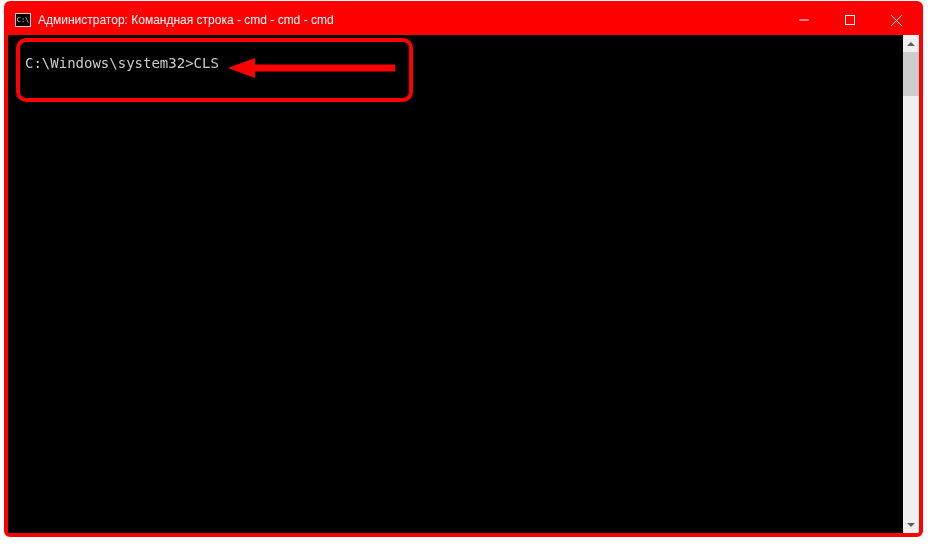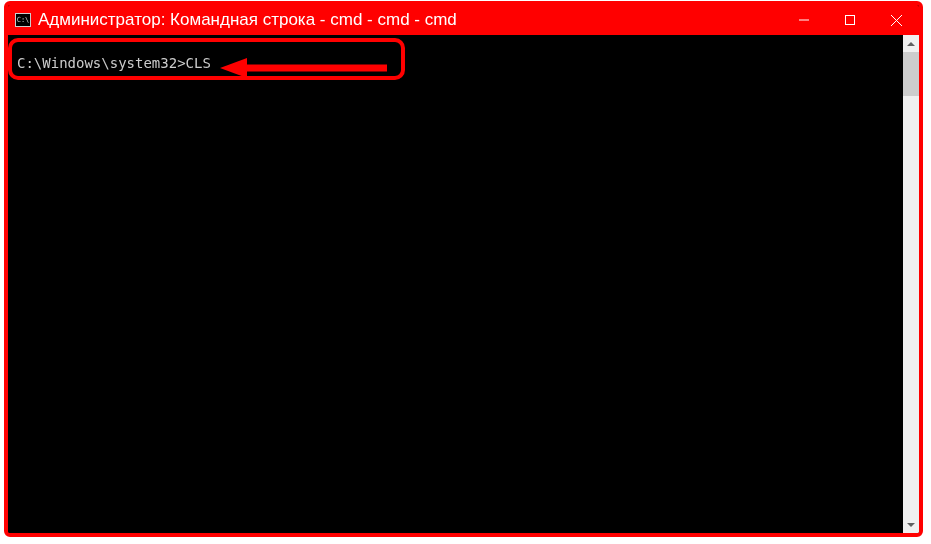--- a/index.html
+++ b/index.html
@@ -48,21 +48,21 @@
       align-items: center;
       justify-content: center;
       font-size: 7px;
       color: #cccccc;
       font-family: monospace;
       line-height: 1;
     }
     .title-text {
       color: #ffffff;
       font-family: "Segoe UI", Tahoma, sans-serif;
-      font-size: 17px;
+      font-size: 12px;
       white-space: nowrap;
     }
     .titlebar-controls {
       display: flex;
       height: 100%;
     }
     .titlebar-btn {
       width: 46px;
       height: 30px;
       display: flex;
@@ -83,23 +83,23 @@
       background: #000000;
       display: flex;
     }
     .console-content {
       flex: 1;
       position: relative;
     }
     .highlight-box {
       position: absolute;
       top: 3px;
-      left: 0px;
+      left: 8px;
       width: 397px;
-      height: 42px;
+      height: 64px;
       border: 4px solid #ff0000;
       border-radius: 10px;
       display: flex;
       align-items: center;
     }
     .prompt-line {
       position: absolute;
       top: 13px;
       left: 5px;
       font-family: "Consolas", "Lucida Console", monospace;

